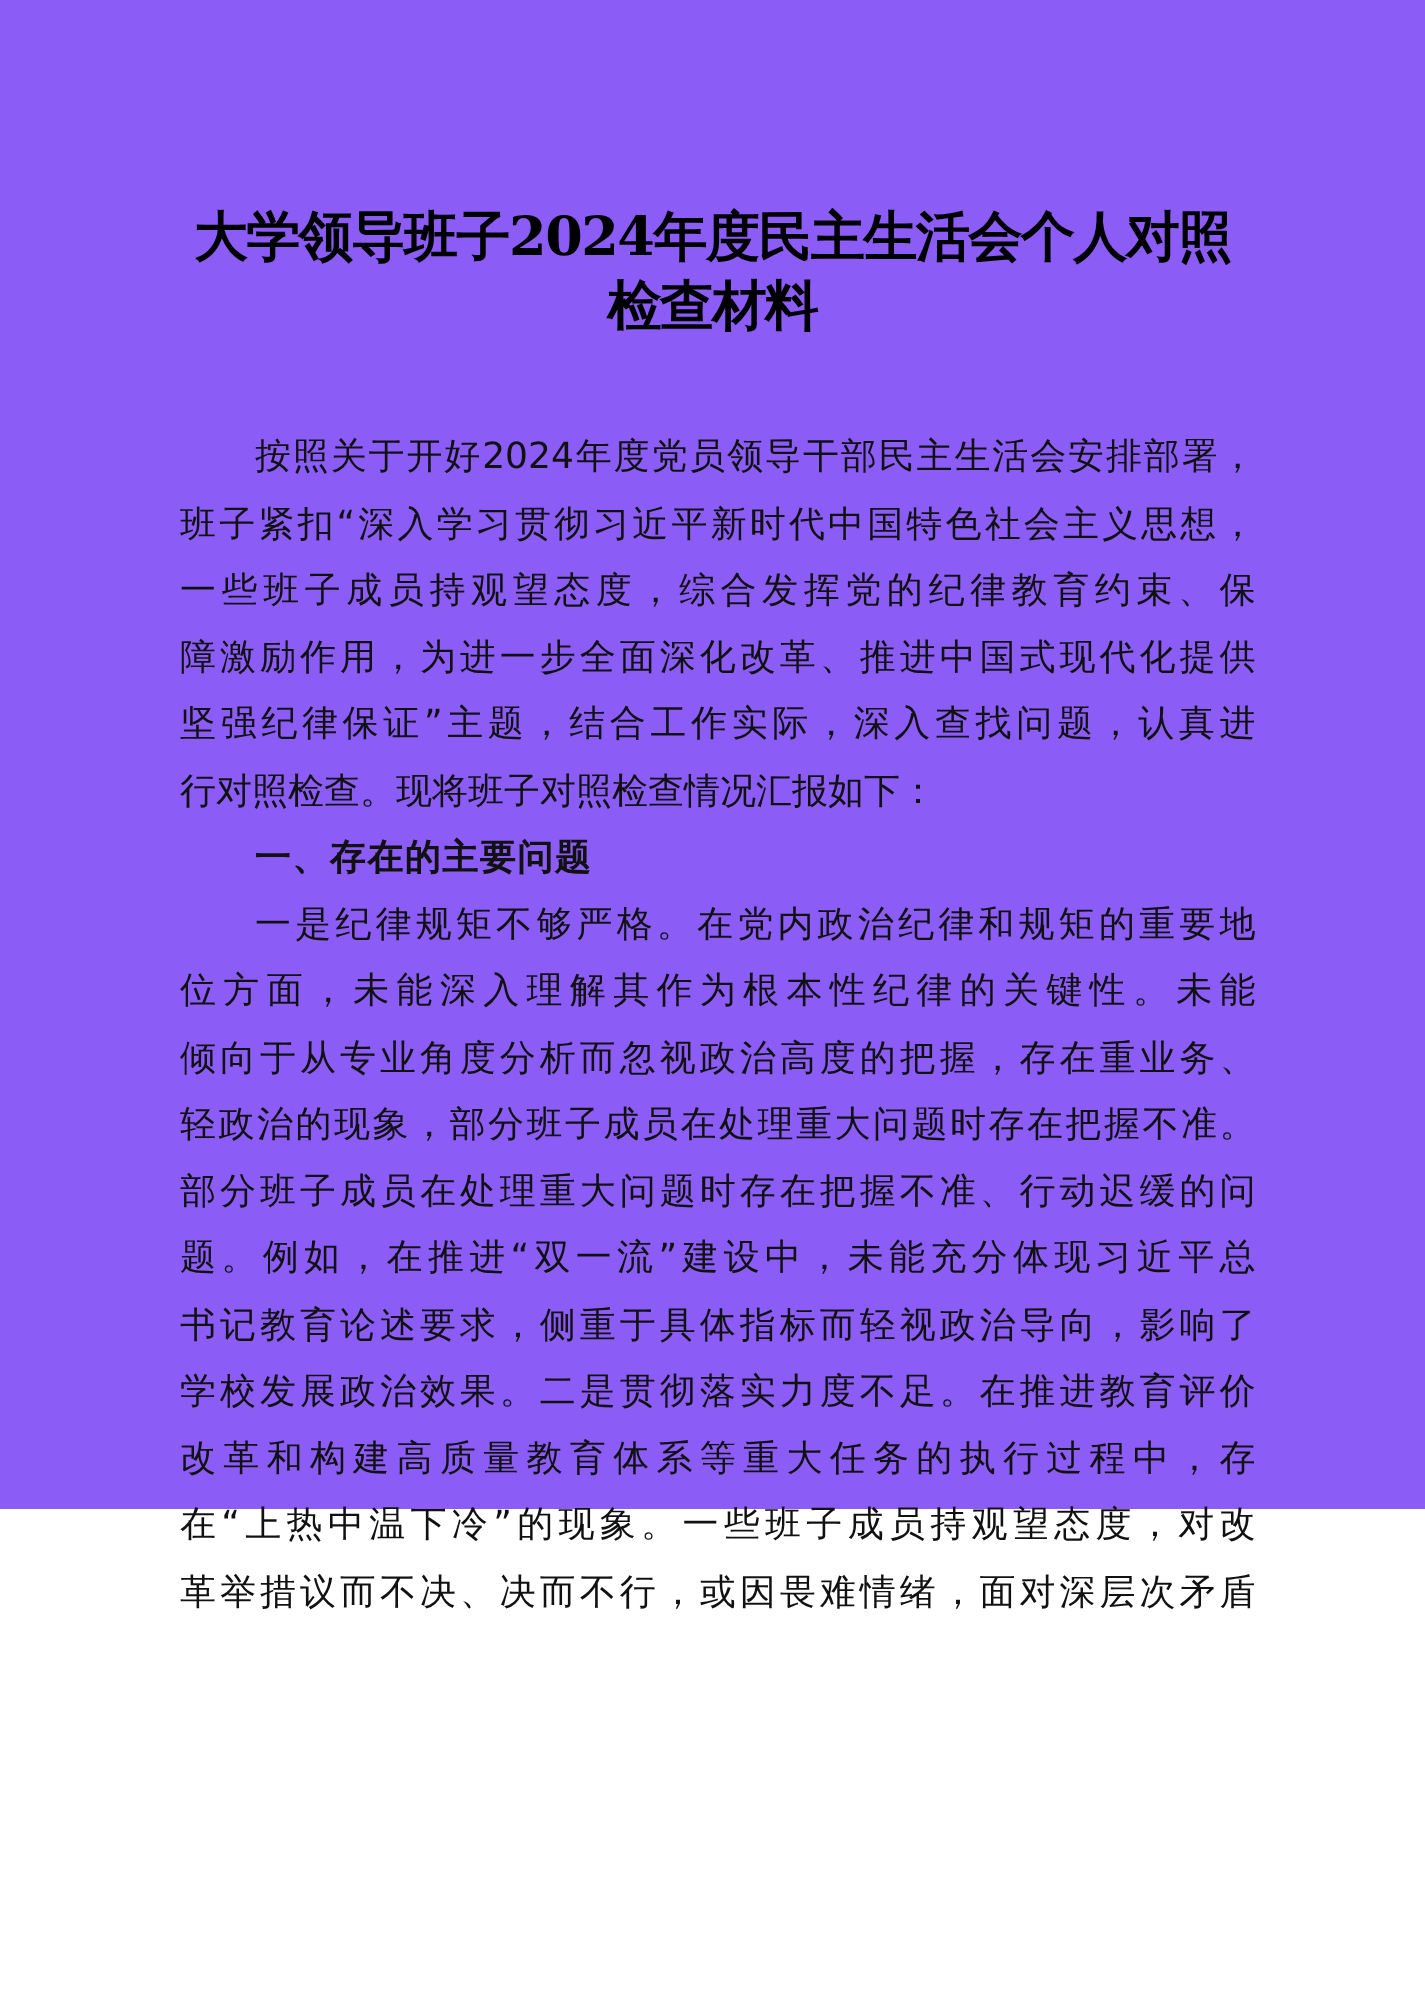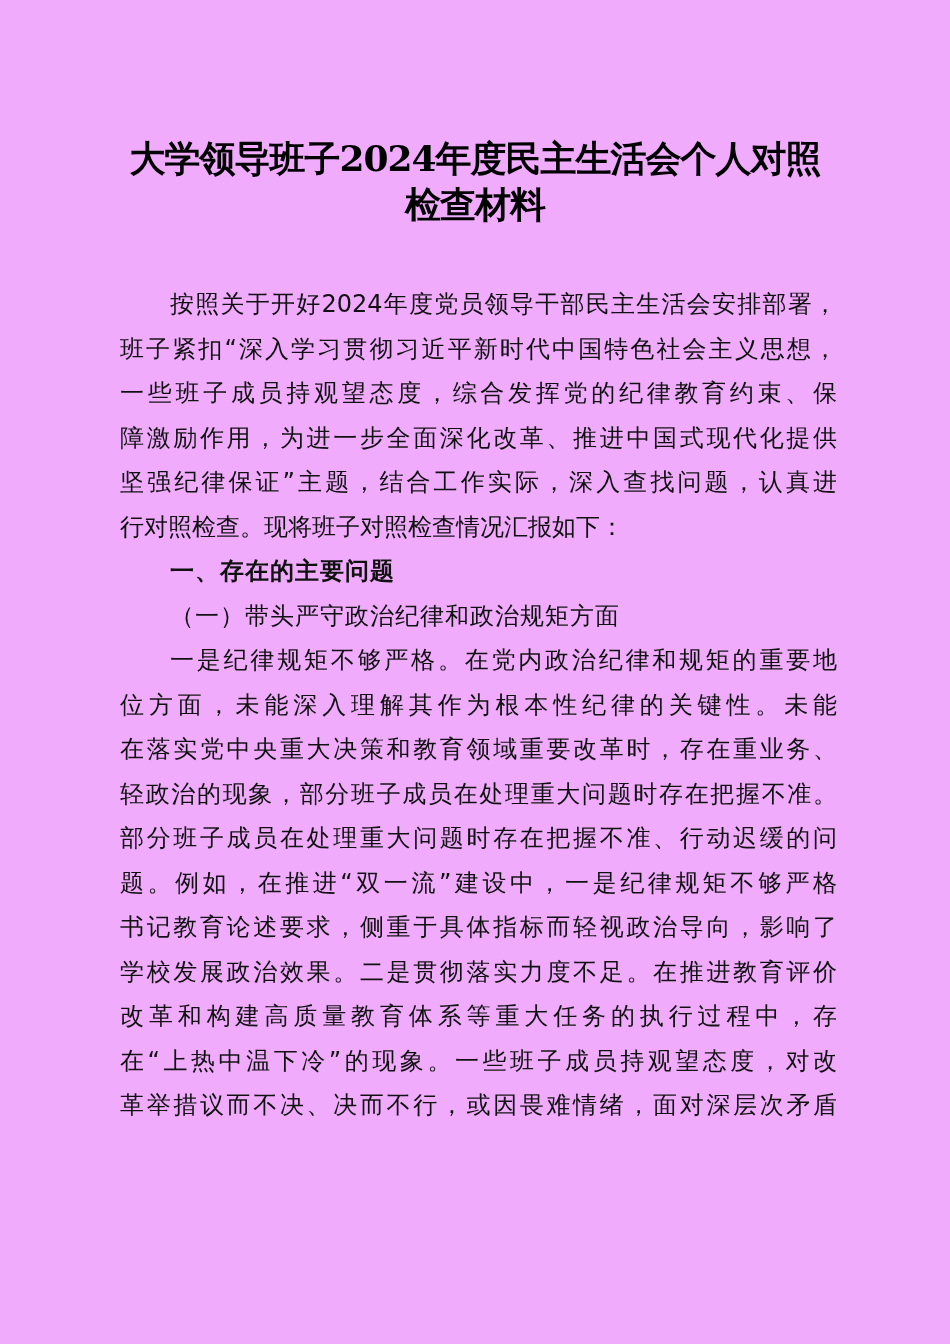--- a/index.html
+++ b/index.html
@@ -12,22 +12,22 @@
       height: 1344px;
       position: relative;
       overflow: hidden;
       color: #111111;
     }
     .page {
       position: absolute;
       left: 0;
       top: 0;
       width: 950px;
-      height: 1344px;
-      background: #f0abfc;
+      height: 1006px;
+      background: #8b5cf6;
     }
     .title {
       position: absolute;
       left: 0;
       top: 135px;
       width: 950px;
       text-align: center;
       font-family: "DejaVu Serif", "Liberation Serif", serif;
       font-weight: bold;
       font-size: 36px;
@@ -86,29 +86,28 @@
       <span class="line indent">按照关于开好2024年度党员领导干部民主生活会安排部署，</span>
       <span class="line">班子紧扣“深入学习贯彻习近平新时代中国特色社会主义思想，</span>
       <span class="line">一些班子成员持观望态度，综合发挥党的纪律教育约束、保</span>
       <span class="line">障激励作用，为进一步全面深化改革、推进中国式现代化提供</span>
       <span class="line">坚强纪律保证”主题，结合工作实际，深入查找问题，认真进</span>
       <span class="line last">行对照检查。现将班子对照检查情况汇报如下：</span>
     </div>
 
     <span class="line indent heading1">一、存在的主要问题</span>
 
-    <span class="line heading2"><span class="h2text">（一）带头严守政治纪律和政治规矩方面</span></span>
 
     <div>
       <span class="line indent">一是纪律规矩不够严格。在党内政治纪律和规矩的重要地</span>
       <span class="line">位方面，未能深入理解其作为根本性纪律的关键性。未能</span>
-      <span class="line">在落实党中央重大决策和教育领域重要改革时，存在重业务、</span>
+      <span class="line">倾向于从专业角度分析而忽视政治高度的把握，存在重业务、</span>
       <span class="line">轻政治的现象，部分班子成员在处理重大问题时存在把握不准。</span>
       <span class="line">部分班子成员在处理重大问题时存在把握不准、行动迟缓的问</span>
-      <span class="line">题。例如，在推进“双一流”建设中，一是纪律规矩不够严格</span>
+      <span class="line">题。例如，在推进“双一流”建设中，未能充分体现习近平总</span>
       <span class="line">书记教育论述要求，侧重于具体指标而轻视政治导向，影响了</span>
       <span class="line">学校发展政治效果。二是贯彻落实力度不足。在推进教育评价</span>
       <span class="line">改革和构建高质量教育体系等重大任务的执行过程中，存</span>
       <span class="line">在“上热中温下冷”的现象。一些班子成员持观望态度，对改</span>
       <span class="line">革举措议而不决、决而不行，或因畏难情绪，面对深层次矛盾</span>
     </div>
   </div>
 
 </div>
 

